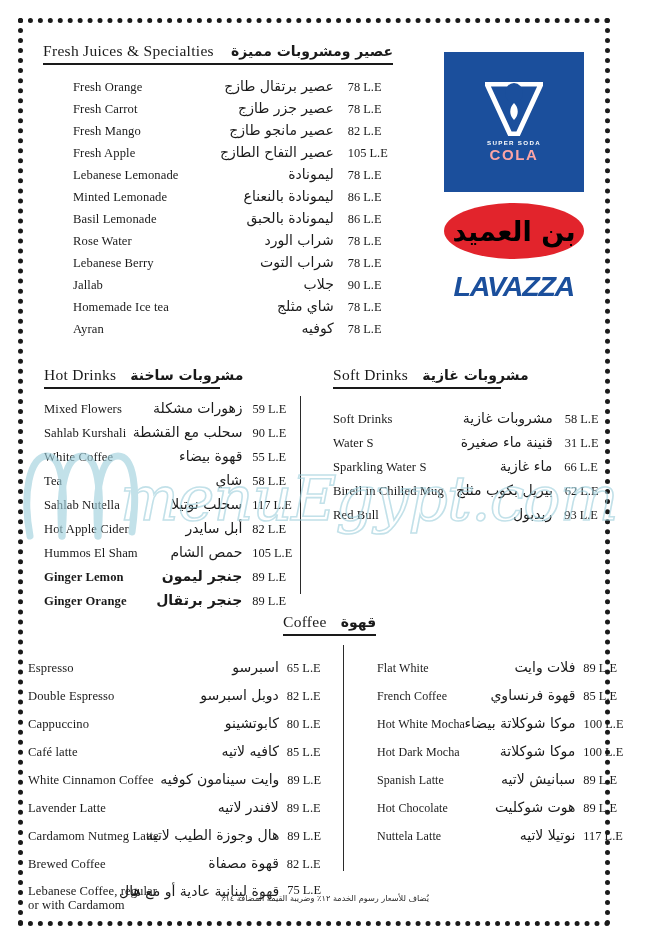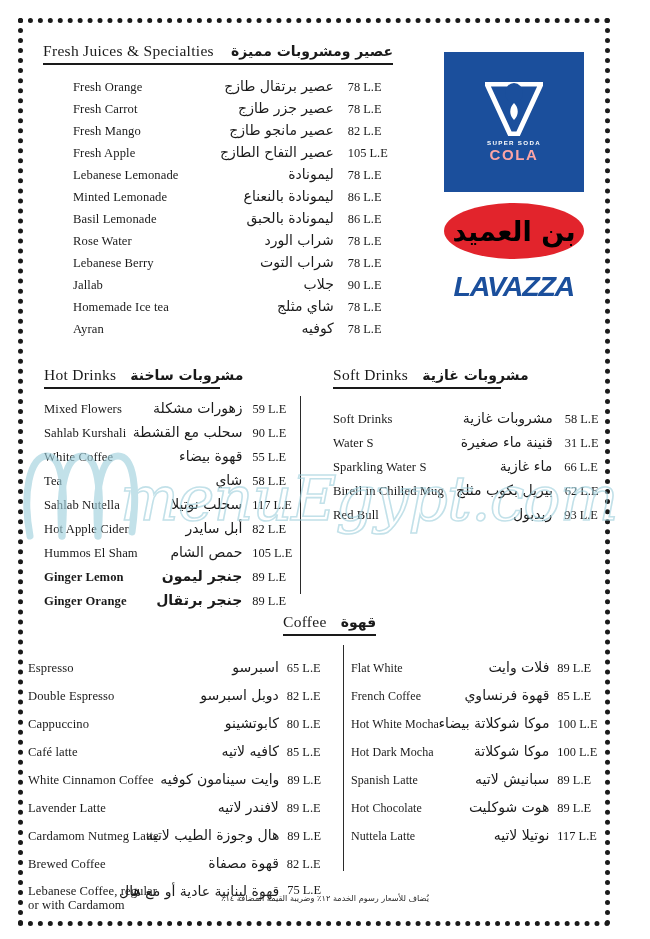--- a/index.html
+++ b/index.html
@@ -156,21 +156,21 @@
   
   #sec-coffee-l { left: 28px; top: 650px; width: 300px; }
   #sec-coffee-l .row { height: 27px; }
   #sec-coffee-l .en { width: 152px; font-size: 12.6px; }
   #sec-coffee-l .ar { width: 104px; }
   #sec-coffee-l .price { width: 50px; padding-left: 8px; }
   #sec-coffee-l .row.two-line { height: 36px; align-items: flex-start; }
   #sec-coffee-l .row.two-line .en { line-height: 1.12; }
 
   
-  #sec-coffee-r { left: 351px; top: 650px; width: 250px; }
+  #sec-coffee-r { left: 377px; top: 650px; width: 250px; }
   #sec-coffee-r .row { height: 27px; }
   #sec-coffee-r .en { width: 108px; font-size: 12px; }
   #sec-coffee-r .ar { width: 92px; }
   #sec-coffee-r .price { width: 52px; padding-left: 8px; }
 
   
   #logos {
     position: absolute;
     left: 444px;
     top: 52px;

